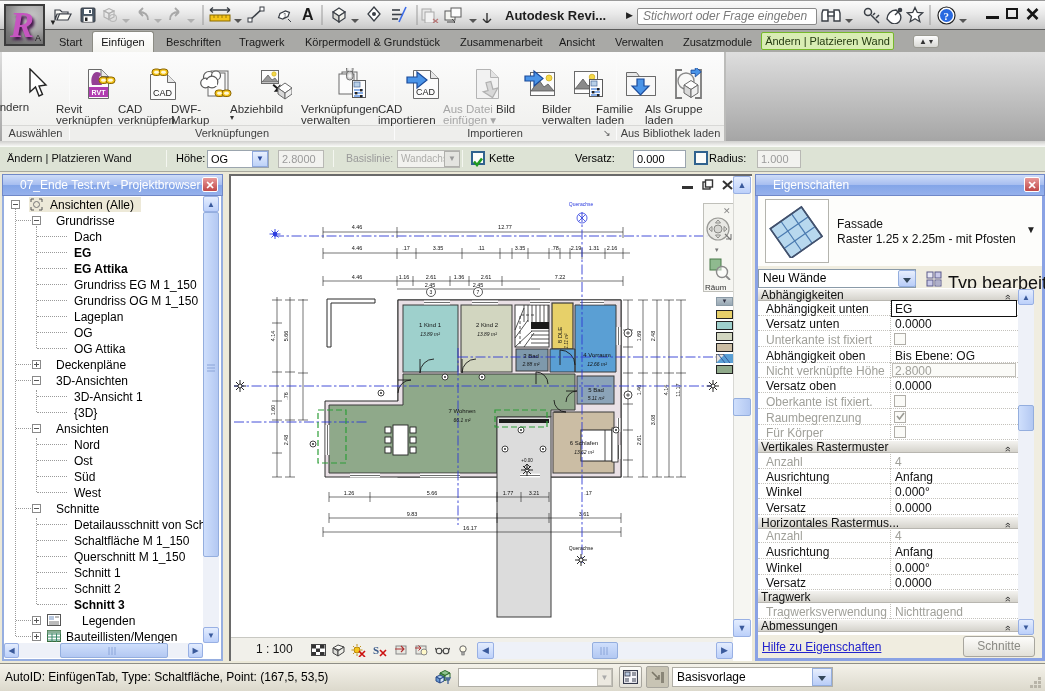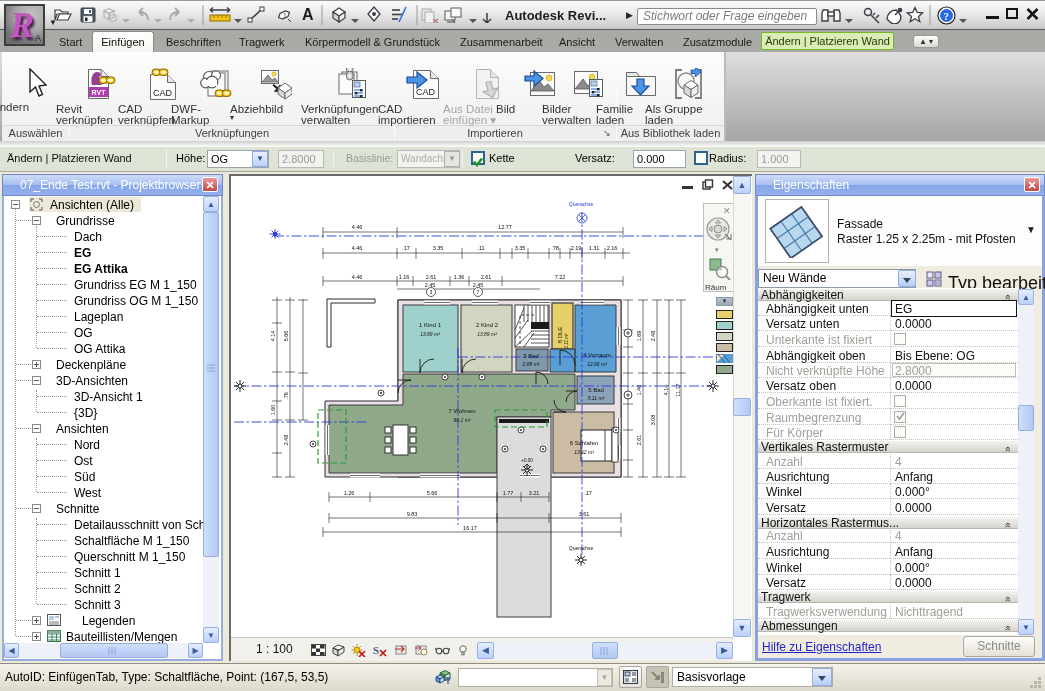--- a/index.html
+++ b/index.html
@@ -516,21 +516,21 @@
 <svg class="abs" style="left:32px;top:504px" width="9" height="9" viewBox="0 0 9 9">
     <rect x="0.5" y="0.5" width="8" height="8" fill="#fff" stroke="#8a8a8a"></rect>
     <line x1="2" y1="4.5" x2="7" y2="4.5" stroke="#555"></line>
   </svg>
 <div class="tx" style="left:56px;top:502px;font-size:12px">Schnitte</div>
 <div class="tx" style="left:74px;top:518px;font-size:12px;font-weight:normal">Detailausschnitt von Schr</div>
 <div class="tx" style="left:74px;top:534px;font-size:12px;font-weight:normal">Schaltfläche M 1_150</div>
 <div class="tx" style="left:74px;top:550px;font-size:12px;font-weight:normal">Querschnitt M 1_150</div>
 <div class="tx" style="left:74px;top:566px;font-size:12px;font-weight:normal">Schnitt 1</div>
 <div class="tx" style="left:74px;top:582px;font-size:12px;font-weight:normal">Schnitt 2</div>
-<div class="tx" style="left:74px;top:598px;font-size:12px;font-weight:normal">Schnitt 3</div>
+<div class="tx" style="left:74px;top:598px;font-size:12px;font-weight:bold">Schnitt 3</div>
 <svg class="abs" style="left:32px;top:616px" width="9" height="9" viewBox="0 0 9 9">
     <rect x="0.5" y="0.5" width="8" height="8" fill="#fff" stroke="#8a8a8a"></rect>
     <line x1="2" y1="4.5" x2="7" y2="4.5" stroke="#555"></line>
     <line x1="4.5" y1="2" x2="4.5" y2="7" stroke="#555"></line>
   </svg>
 <svg class="abs" style="left:47px;top:614px" width="14" height="13" viewBox="0 0 14 13">
     <rect x="0.5" y="0.5" width="13" height="11" fill="#fff" stroke="#555"></rect>
     <rect x="2" y="2" width="5" height="4" fill="#b8c8e0"></rect>
     <line x1="8" y1="3" x2="12" y2="3" stroke="#777"></line>
     <line x1="2" y1="8" x2="12" y2="8" stroke="#777"></line>

